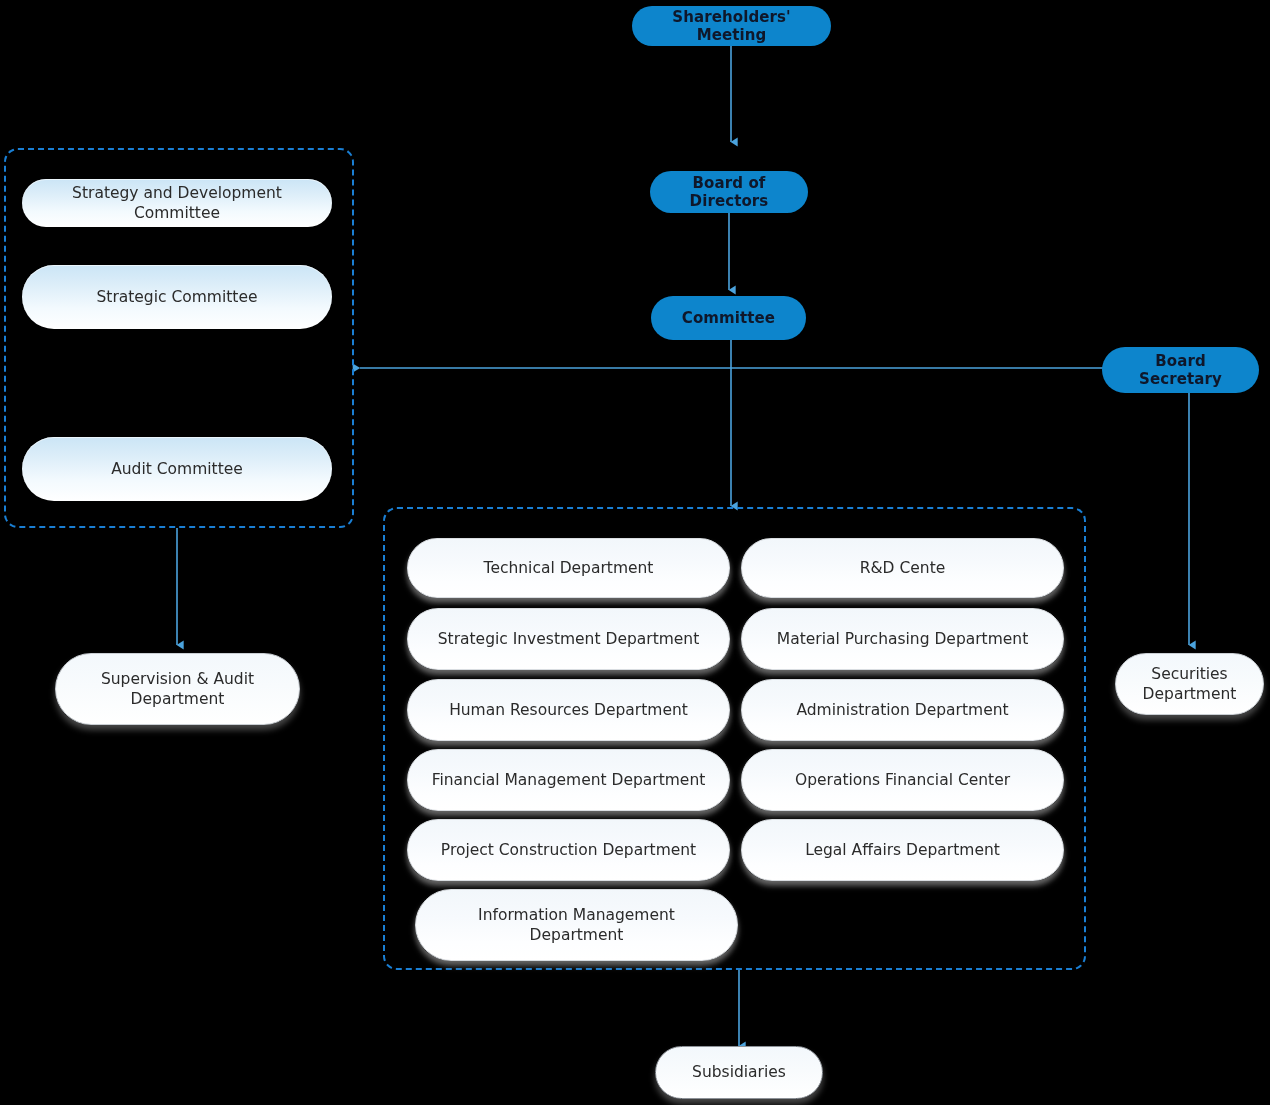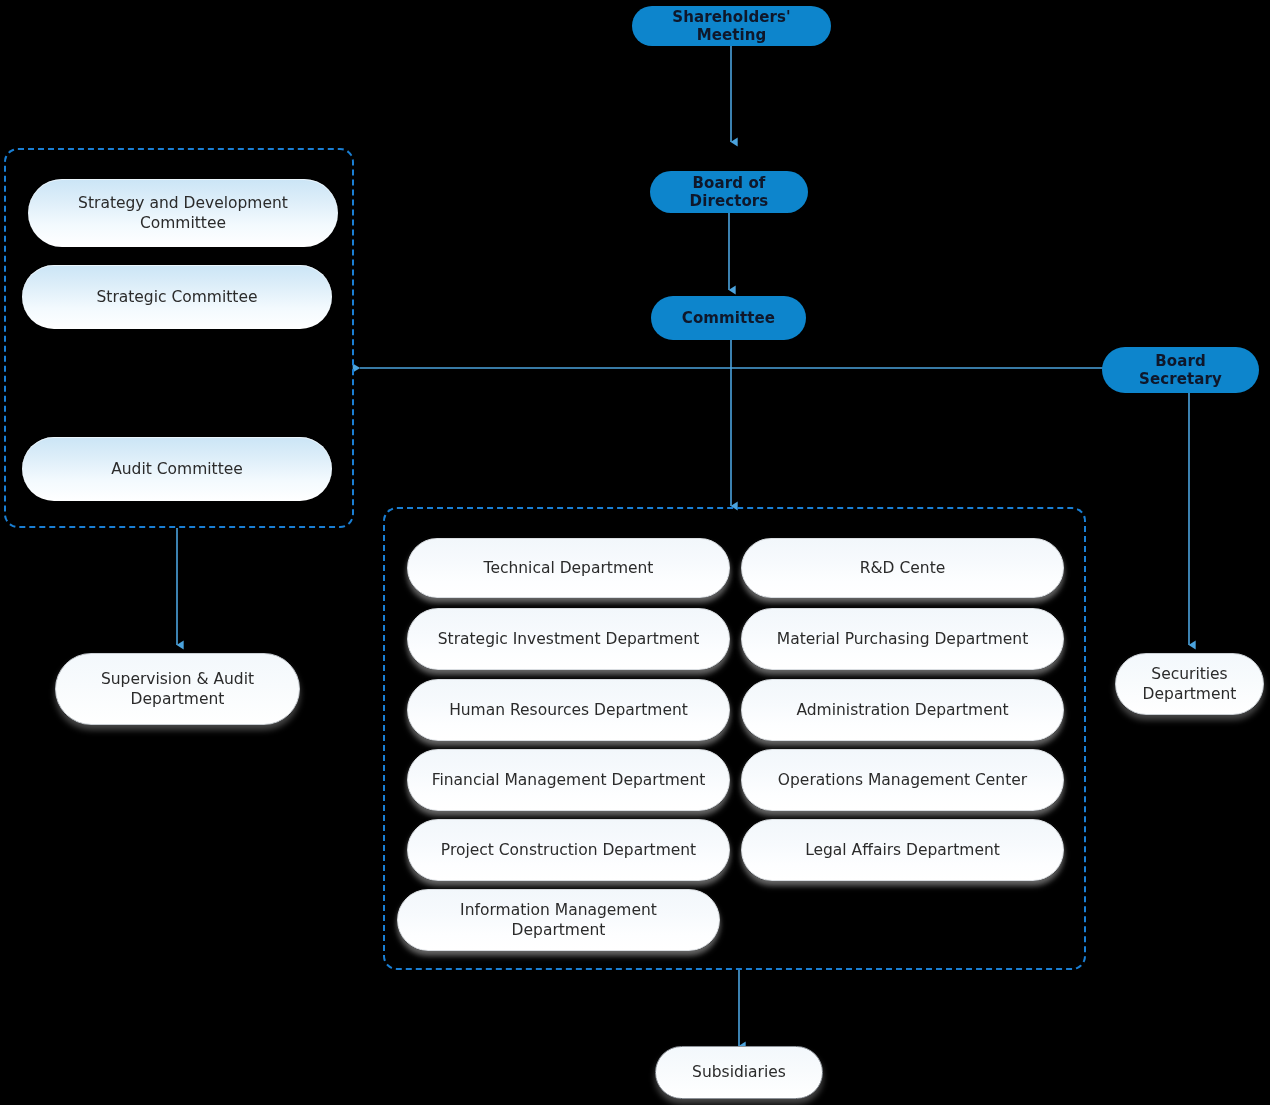--- a/index.html
+++ b/index.html
@@ -158,21 +158,21 @@
   <div class="node-blue" style="left:651px; top:296px; width:155px; height:44px;">
     <span>Committee</span>
   </div>
 
   <div class="node-blue" style="left:1102px; top:347px; width:157px; height:46px;">
     <span>Board Secretary</span>
   </div>
 
   <div class="dashed-box" style="left:4px; top:148px; width:350px; height:380px;"></div>
 
-  <div class="pill-committee" style="left:28px; top:179px; width:310px; height:68px;">
+  <div class="pill-committee" style="left:22px; top:179px; width:310px; height:48px;">
     <span>Strategy and Development Committee</span>
   </div>
 
   <div class="pill-committee" style="left:22px; top:265px; width:310px; height:64px;">
     <span>Strategic Committee</span>
   </div>
 
 
   <div class="pill-committee" style="left:22px; top:437px; width:310px; height:64px;">
     <span>Audit Committee</span>
@@ -193,38 +193,38 @@
   </div>
 
   <div class="pill-dept" style="left:407px; top:749px; width:323px; height:62px;">
     <span>Financial Management Department</span>
   </div>
 
   <div class="pill-dept" style="left:407px; top:819px; width:323px; height:62px;">
     <span>Project Construction Department</span>
   </div>
 
-  <div class="pill-dept" style="left:397px; top:889px; width:323px; height:62px;">
+  <div class="pill-dept" style="left:415px; top:889px; width:323px; height:72px;">
     <span>Information Management Department</span>
   </div>
 
   <div class="pill-dept" style="left:741px; top:538px; width:323px; height:60px;">
     <span>R&amp;D Cente</span>
   </div>
 
   <div class="pill-dept" style="left:741px; top:608px; width:323px; height:62px;">
     <span>Material Purchasing Department</span>
   </div>
 
   <div class="pill-dept" style="left:741px; top:679px; width:323px; height:62px;">
     <span>Administration Department</span>
   </div>
 
   <div class="pill-dept" style="left:741px; top:749px; width:323px; height:62px;">
-    <span>Operations Management Center</span>
+    <span>Operations Financial Center</span>
   </div>
 
   <div class="pill-dept" style="left:741px; top:819px; width:323px; height:62px;">
     <span>Legal Affairs Department</span>
   </div>
 
   <div class="pill-leaf" style="left:55px; top:653px; width:245px; height:72px;align-items:center;">
     <span>Supervision &amp; Audit Department</span>
   </div>
 

